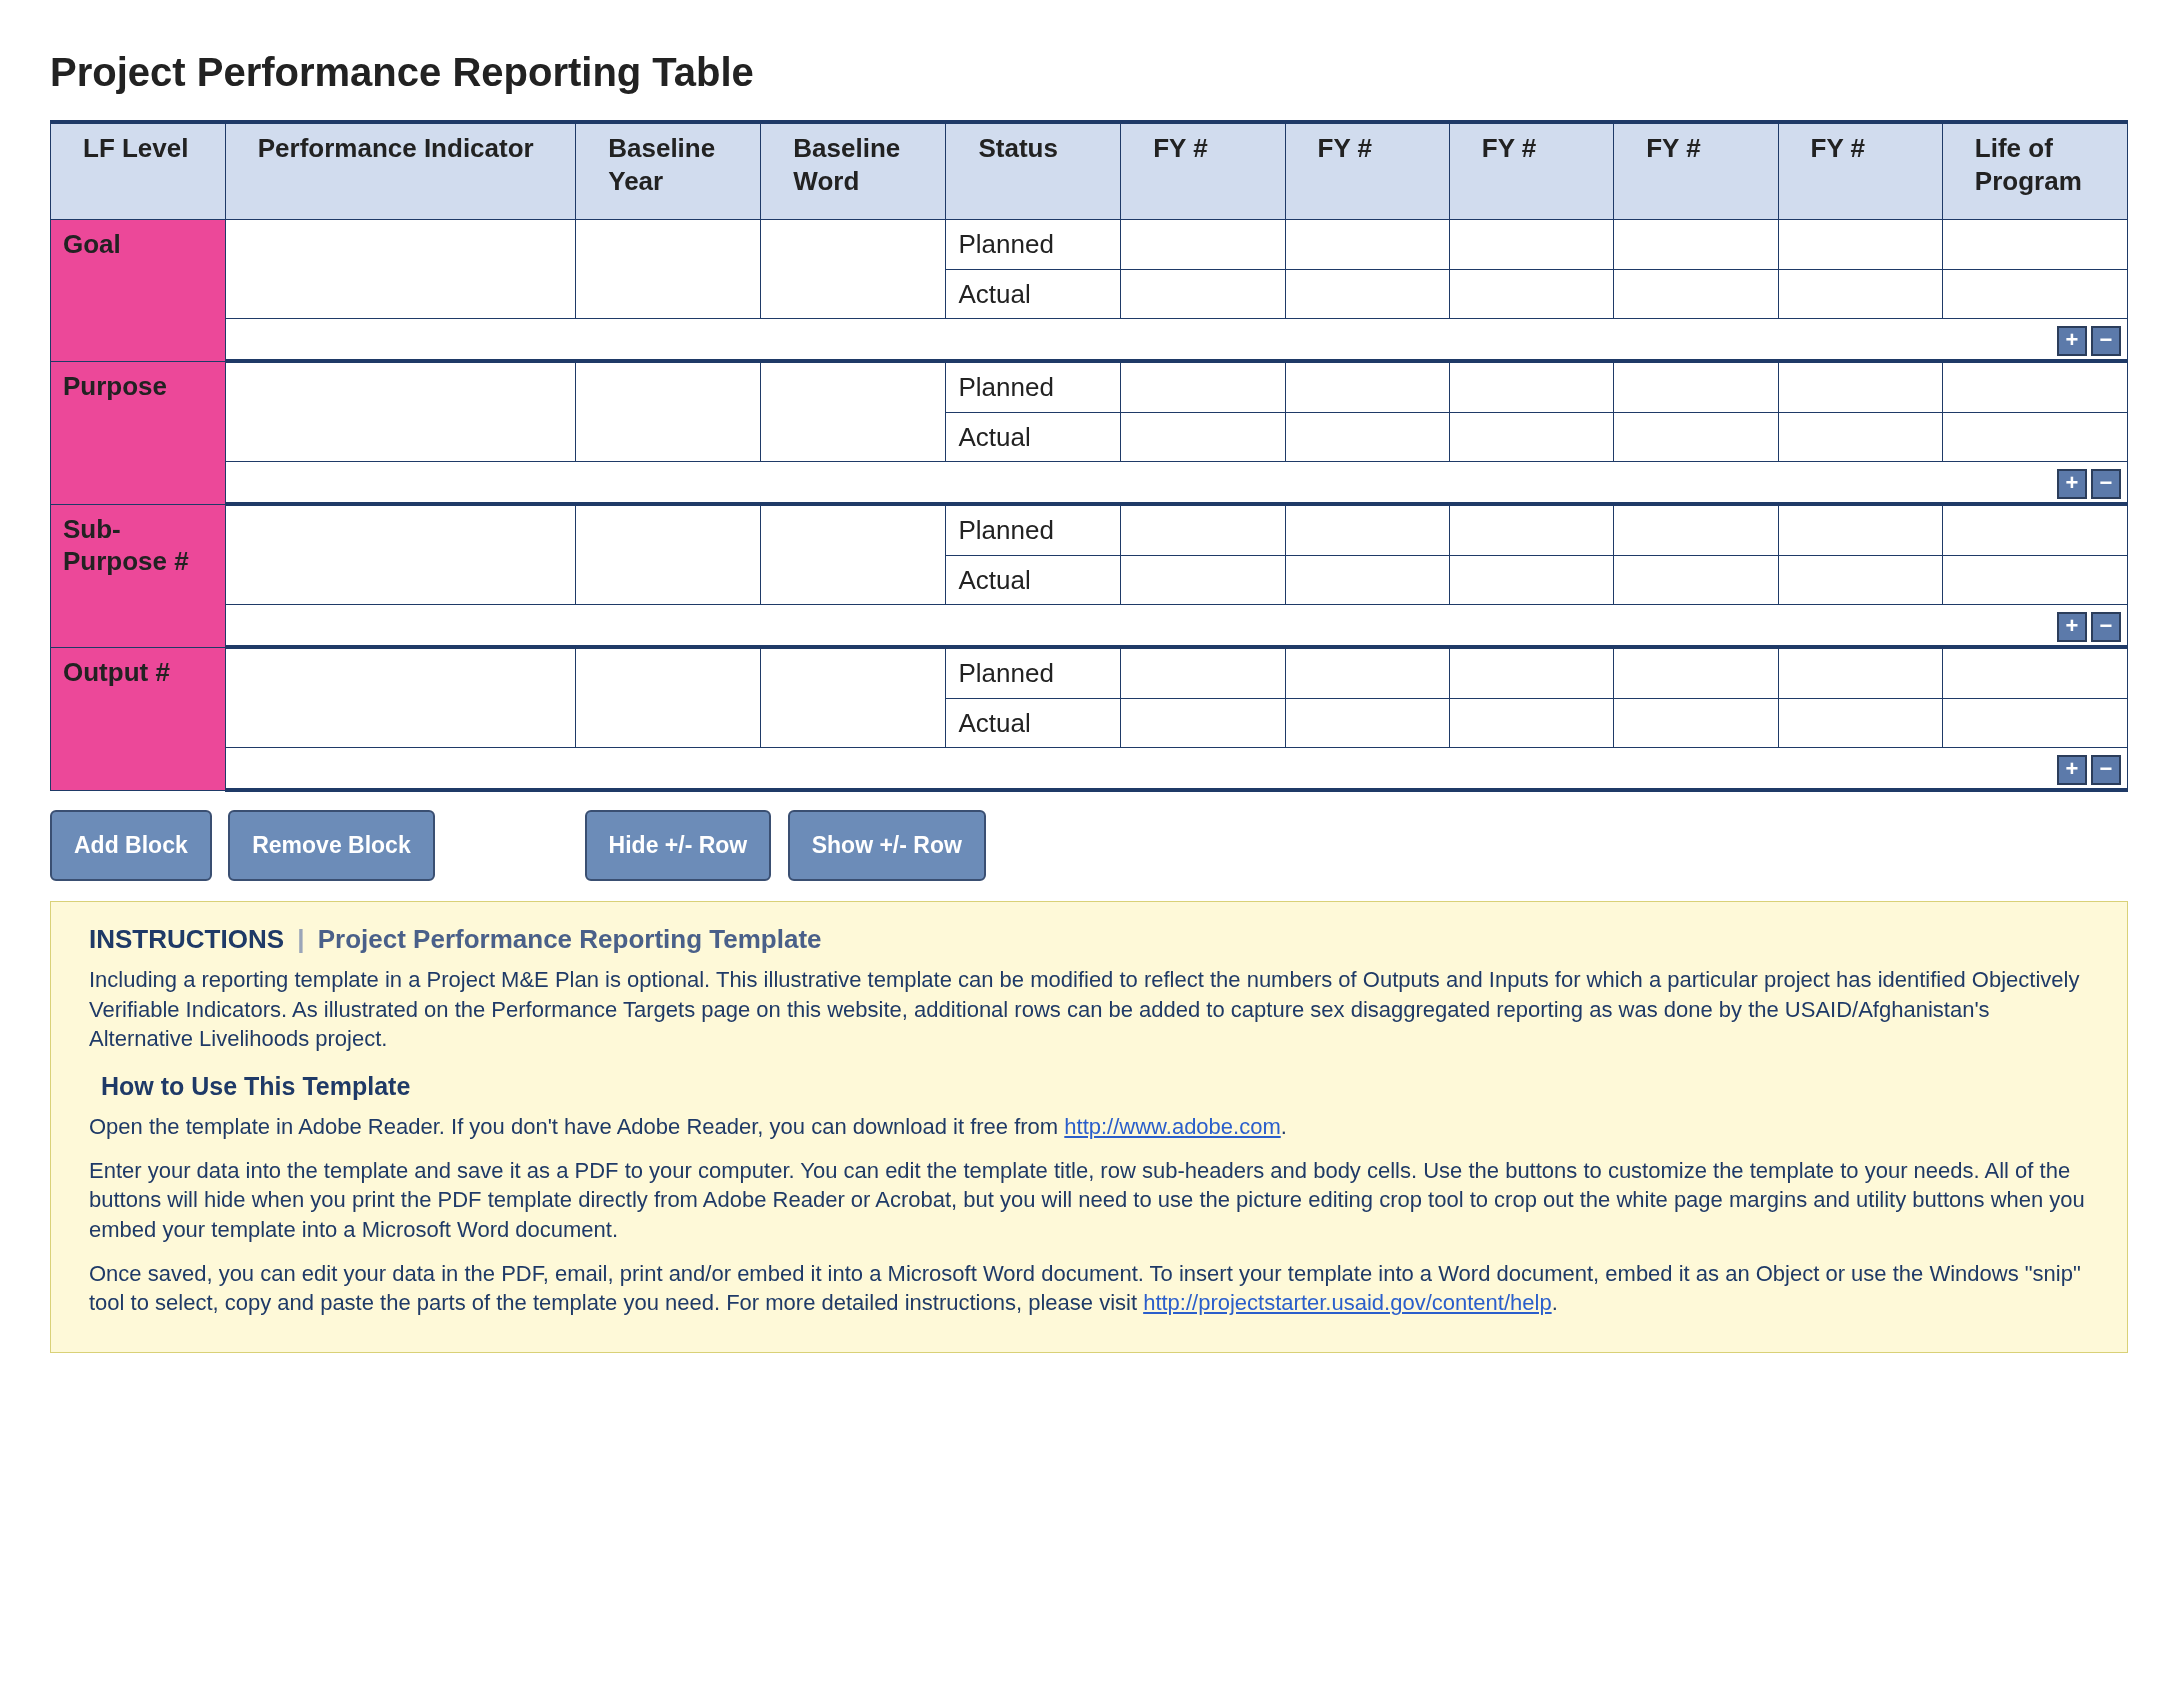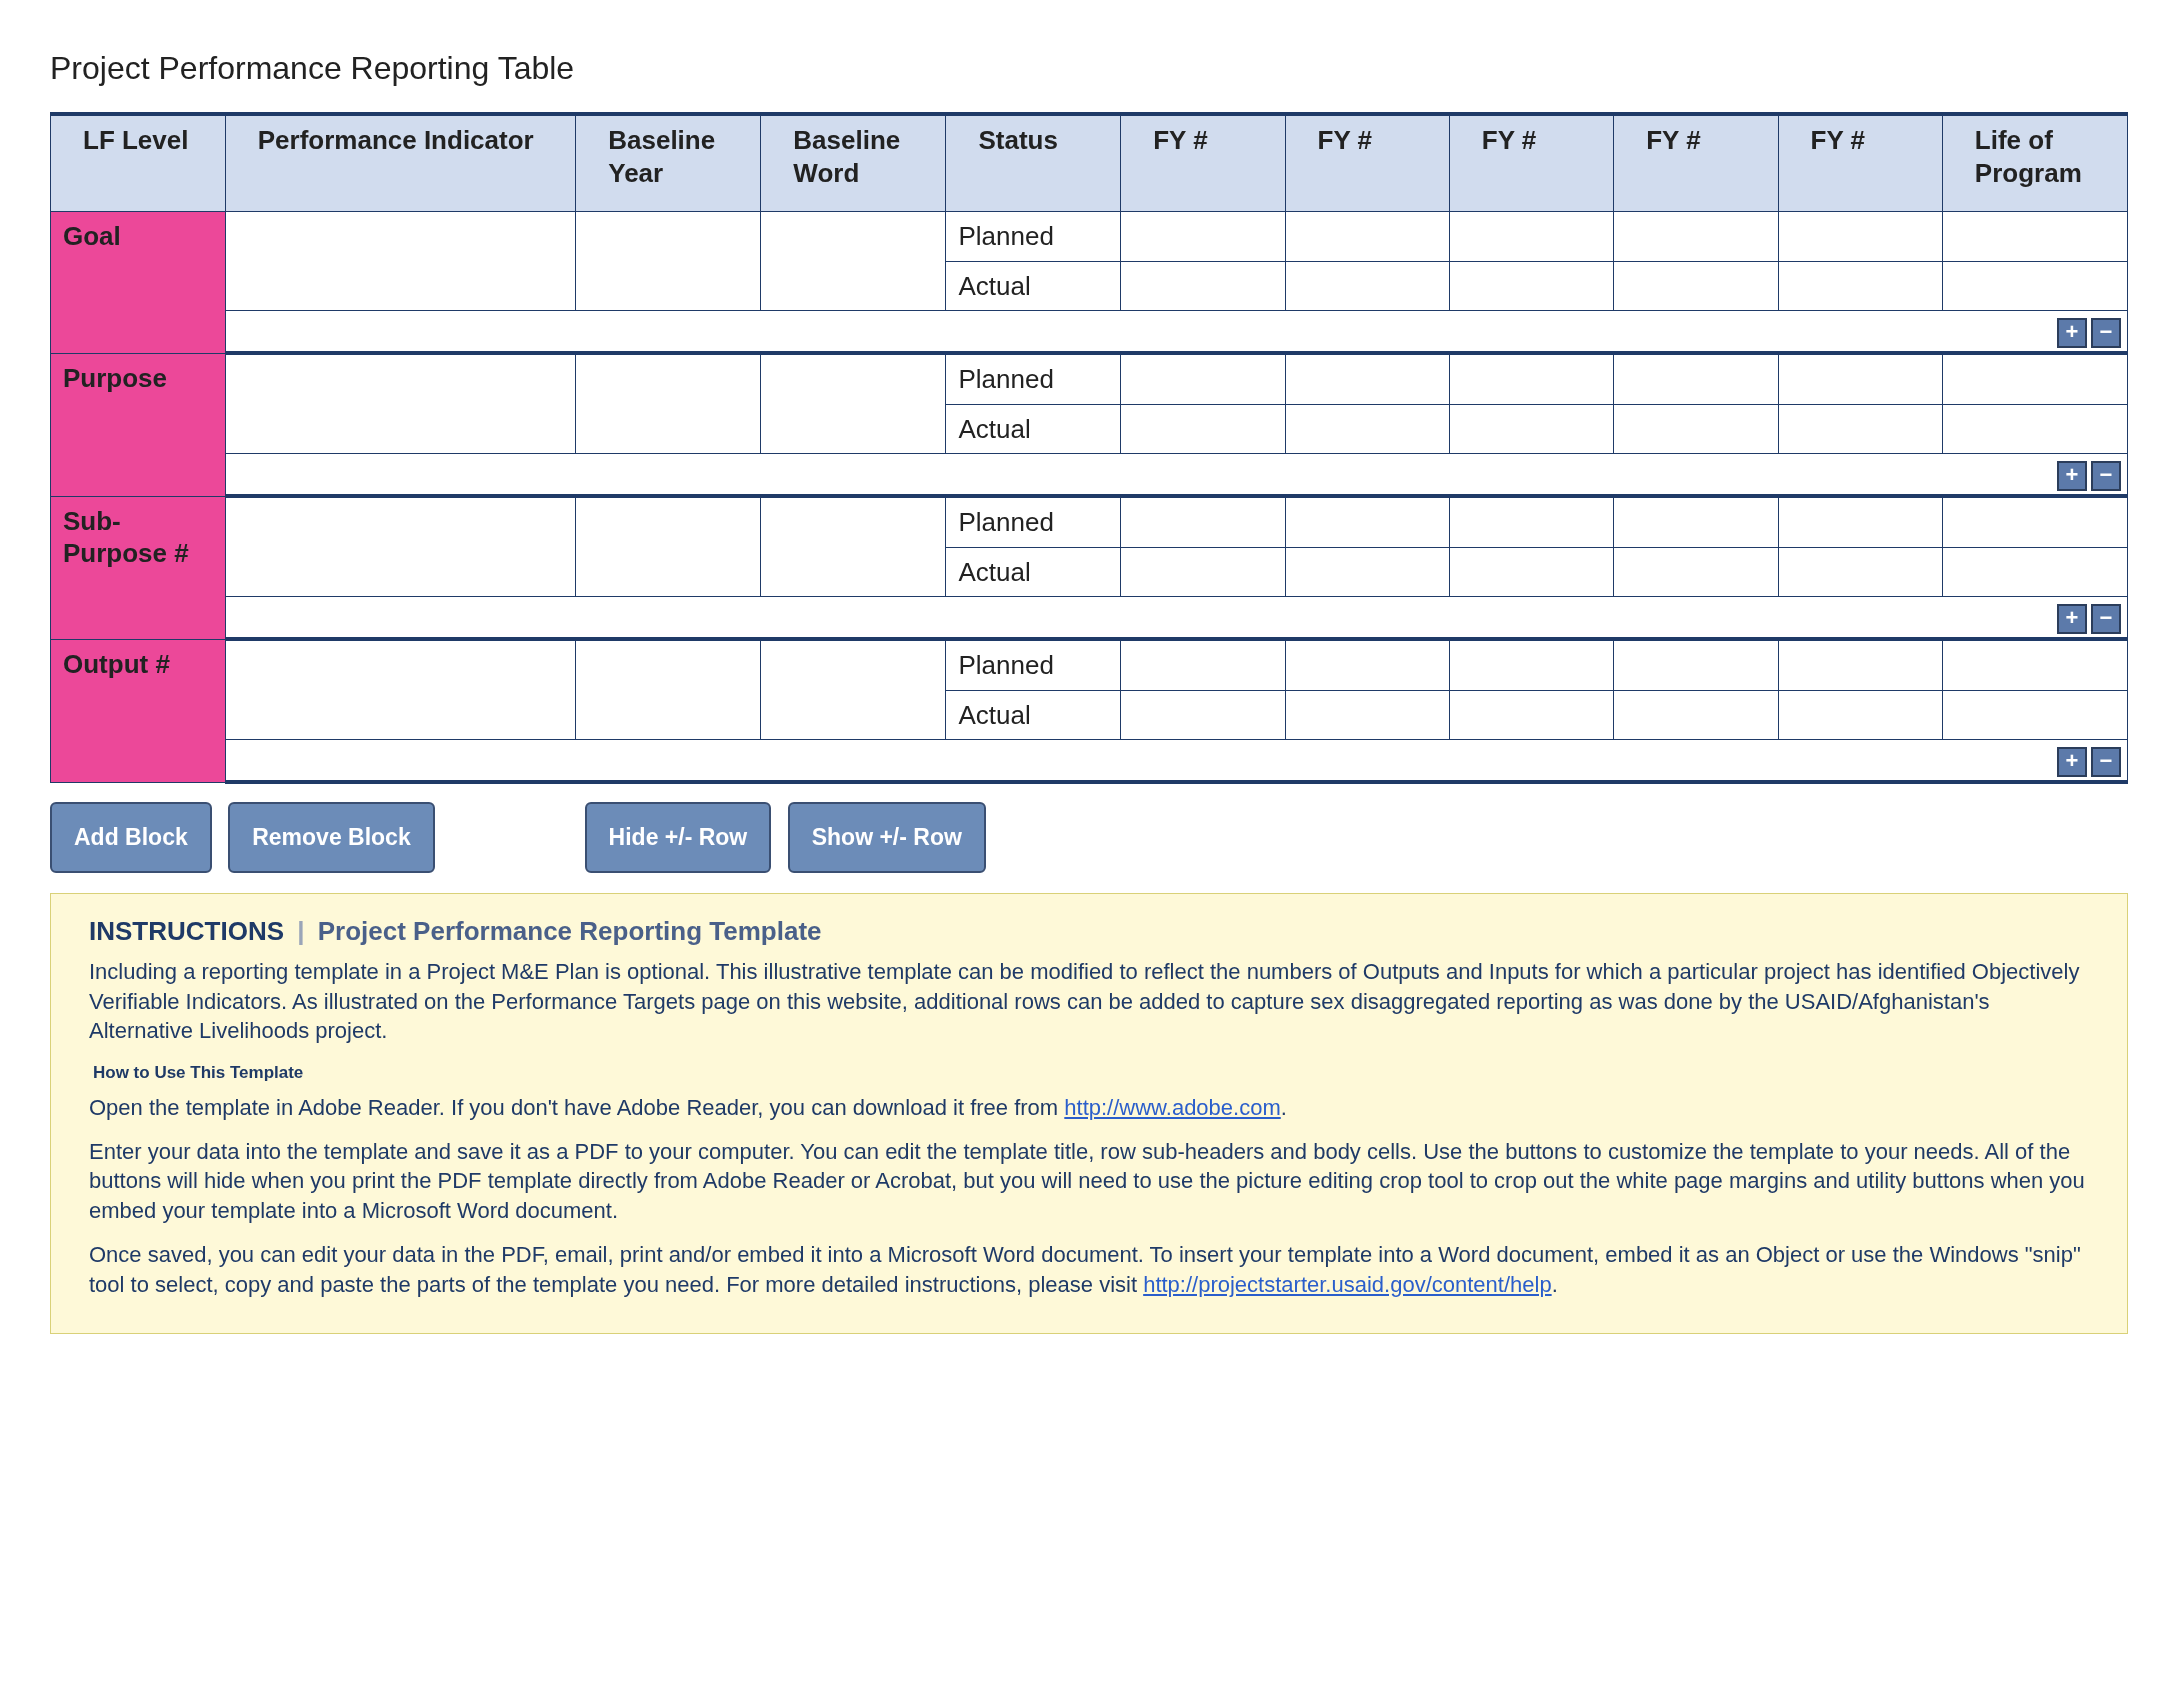--- a/index.html
+++ b/index.html
@@ -9,22 +9,22 @@
     width: 2178px;
     height: 1683px;
     font-family: Arial, Helvetica, sans-serif;
     color: #222;
   }
   .page {
     padding: 40px 50px;
     box-sizing: border-box;
   }
   h1.title {
-    font-size: 32px;
-    font-weight: normal;
+    font-size: 40px;
+    font-weight: bold;
     margin: 10px 0 25px 0;
     color: #222;
   }
 
   
   table.report {
     border-collapse: collapse;
     width: 100%;
     table-layout: fixed;
   }
@@ -111,23 +111,23 @@
     color: #1f3a67;
     margin-bottom: 6px;
   }
   .instr .hdr .sub {
     font-weight: bold;
     color: #4a6089;
   }
   .instr .sep { color:#9aa5b8; padding:0 6px; }
   .instr p { margin: 8px 0 14px 0; }
   .instr h3 {
-    font-size: 17px;
+    font-size: 25px;
     color: #1f3a67;
-    margin: 16px 0 6px 4px;
+    margin: 16px 0 6px 12px;
   }
   .instr a { color: #2a5ecb; text-decoration: underline; }
 
   
   col.c-lf   { width: 168px; }
   col.c-pi   { width: 337px; }
   col.c-by   { width: 178px; }
   col.c-bv   { width: 178px; }
   col.c-st   { width: 168px; }
   col.c-fy   { width: 158px; }

